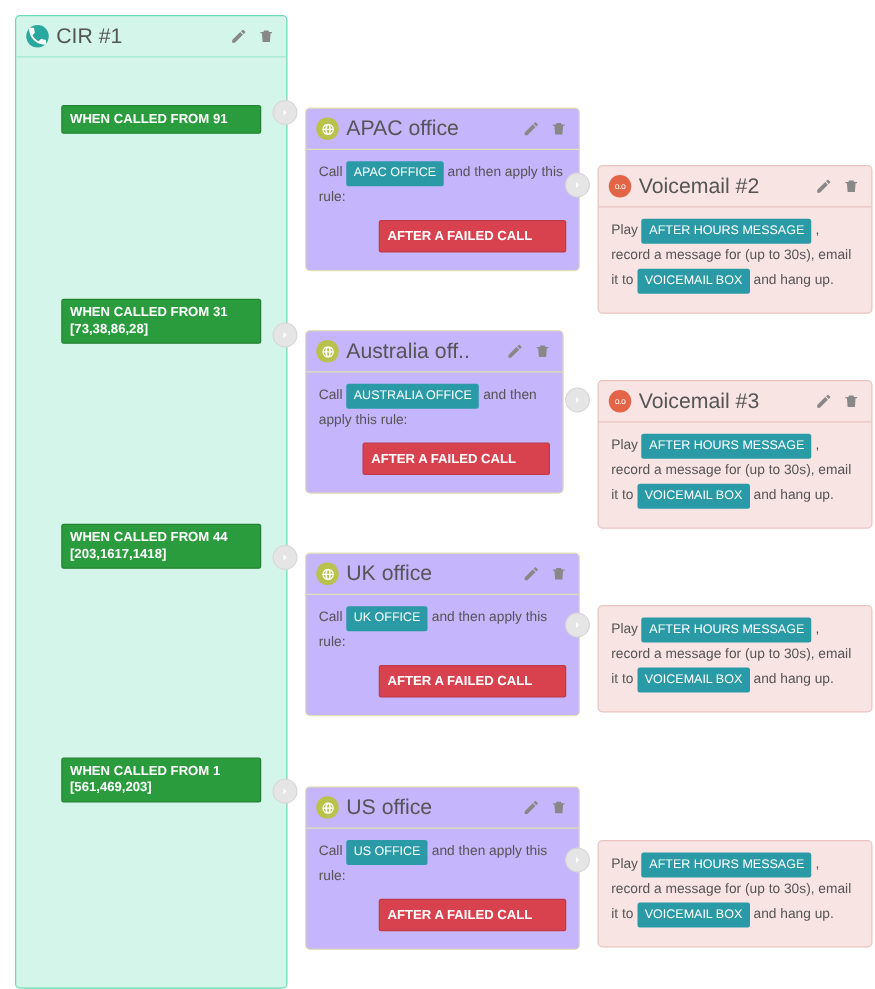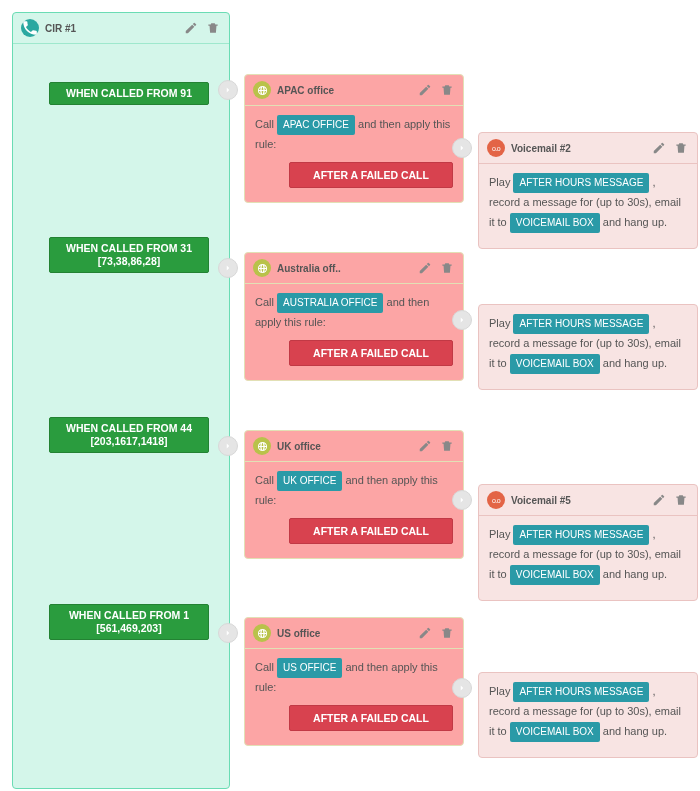--- a/index.html
+++ b/index.html
@@ -25,67 +25,67 @@
     align-items: center;
     padding: 6px 8px;
     border-bottom: 1px solid;
   }
   .card-header .icon-circle {
     width: 18px; height: 18px; border-radius: 50%;
     display: flex; align-items: center; justify-content: center;
     margin-right: 6px; flex-shrink: 0;
     color: #fff; font-size: 10px;
   }
-  .card-header .title { flex: 1; color: #555; font-size: 10px; font-weight: bold; }
+  .card-header .title { flex: 1; color: #555; font-size: 17px; }
   .card-header .actions { display: flex; gap: 6px; }
   .icon-btn { width: 16px; height: 16px; display:flex; align-items:center; justify-content:center; cursor:pointer; color:#888; }
   .card-body { padding: 8px 10px 14px 10px; line-height: 1.6; }
 
   
   .cir { background: #d4f6ea; border-color: #6adcb4; }
   .cir .card-header { border-color: #9ee8cd; }
   .cir .icon-circle { background: #2aa8a0; }
 
   
-  .office { background: #fca5a5; border-color: #e2e0b5; }
+  .office { background: #c4b5fd; border-color: #e2e0b5; margin-top: 12px; }
   .office .card-header { border-color: #e2e0b5; }
   .office .icon-circle { background: #b9c24a; }
 
   
   .vm { background: #f8e4e3; border-color: #eac3c1; }
   .vm .card-header { border-color: #eac3c1; }
   .vm .icon-circle { background: #e36446; font-size: 7px; letter-spacing:-0.5px; }
 
   .rule-btn {
     display: block;
     background: #2a9c3e;
     color: #fff;
     border: 1px solid #238233;
     border-radius: 2px;
-    text-align: center;
+    text-align: left;
     padding: 4px 6px;
     font-size: 10.5px;
     font-weight: 600;
     margin: 0 10px 10px auto;
     width: 160px;
     line-height: 1.25;
   }
   .red-btn {
     display: block;
     background: #d8424f;
     color: #fff;
     border: 1px solid #c13945;
     border-radius: 2px;
-    text-align: center;
+    text-align: left;
     padding: 4px 6px;
     font-size: 10.5px;
     font-weight: 600;
     margin-left: auto;
     margin-top: 8px;
-    width: 164px;
+    width: 150px;
   }
   .tag {
     display: inline-block;
     background: #2a9aa7;
     color: #fff;
     padding: 2px 6px;
     font-size: 10px;
     border-radius: 2px;
     font-weight: 500;
     vertical-align: baseline;
@@ -171,21 +171,21 @@
               <span class="icon-btn">
                 <svg viewBox="0 0 24 24" width="14" height="14">
                   <path fill="currentColor" d="M6 7h12l-1 13H7L6 7zm3-3h6l1 2h4v2H4V6h4l1-2z"></path>
                 </svg>
               </span>
             </span>
           </div>
           <div class="card-body"><span>Call </span><span class="tag">APAC OFFICE</span><span> and then apply this rule:</span><div class="red-btn">AFTER A FAILED CALL</div></div>
         </div>
       </div>
-      <div class="row-block" style="position: absolute; top: 178px; left: 0px; right: 0px;">
+      <div class="row-block" style="position: absolute; top: 178px; left: 0px; right: 13px;">
         <div class="arrow" style="left: -26px; top: 6px;">
           <svg viewBox="0 0 24 24">
             <path d="M9 6l6 6-6 6z"></path>
           </svg>
         </div>
         <div class="card office">
           <div class="card-header">
             <span class="icon-circle">
               <svg viewBox="0 0 24 24" width="11" height="11">
                 <path fill="#fff" d="M12 2a10 10 0 100 20 10 10 0 000-20zm7.9 9h-3c-.1-2.4-.7-4.6-1.6-6.2A8 8 0 0119.9 11zM12 4c1 1.3 1.8 3.8 1.9 7h-3.8c.1-3.2.9-5.7 1.9-7zM8.7 4.8C7.8 6.4 7.2 8.6 7.1 11h-3A8 8 0 018.7 4.8zM4.1 13h3c.1 2.4.7 4.6 1.6 6.2A8 8 0 014.1 13zM12 20c-1-1.3-1.8-3.8-1.9-7h3.8c-.1 3.2-.9 5.7-1.9 7zm3.3-.8c.9-1.6 1.5-3.8 1.6-6.2h3a8 8 0 01-4.6 6.2z"></path>
@@ -297,53 +297,53 @@
           <div class="card-body"><span>Play </span><span class="tag">AFTER HOURS MESSAGE</span><span> , record a message for (up to 30s), email it to </span><span class="tag">VOICEMAIL BOX</span><span> and hang up.</span></div>
         </div>
       </div>
       <div class="row-block" style="position: absolute; top: 230px; left: 0px; right: 0px;">
         <div class="arrow" style="left: -26px; top: 6px;">
           <svg viewBox="0 0 24 24">
             <path d="M9 6l6 6-6 6z"></path>
           </svg>
         </div>
         <div class="card vm">
+          <div class="card-header">
+            <span class="icon-circle">o.o</span>
+            <span class="title">Voicemail #3</span>
+            <span class="actions">
+              <span class="icon-btn">
+                <svg viewBox="0 0 24 24" width="14" height="14">
+                  <path fill="currentColor" d="M3 17.25V21h3.75l11-11-3.75-3.75-11 11zM20.7 7.04a1 1 0 000-1.41l-2.34-2.34a1 1 0 00-1.41 0l-1.83 1.83 3.75 3.75 1.83-1.83z"></path>
+                </svg>
+              </span>
+              <span class="icon-btn">
+                <svg viewBox="0 0 24 24" width="14" height="14">
+                  <path fill="currentColor" d="M6 7h12l-1 13H7L6 7zm3-3h6l1 2h4v2H4V6h4l1-2z"></path>
+                </svg>
+              </span>
+            </span>
+          </div>
           <div class="card-body"><span>Play </span><span class="tag">AFTER HOURS MESSAGE</span><span> , record a message for (up to 30s), email it to </span><span class="tag">VOICEMAIL BOX</span><span> and hang up.</span></div>
         </div>
       </div>
       <div class="row-block" style="position: absolute; top: 410px; left: 0px; right: 0px;">
-        <div class="arrow" style="left: -26px; top: 6px;">
-          <svg viewBox="0 0 24 24">
-            <path d="M9 6l6 6-6 6z"></path>
-          </svg>
-        </div>
-        <div class="card vm">
-          <div class="card-header">
-            <span class="icon-circle">o.o</span>
-            <span class="title">Voicemail #5</span>
-            <span class="actions">
-              <span class="icon-btn">
-                <svg viewBox="0 0 24 24" width="14" height="14">
-                  <path fill="currentColor" d="M3 17.25V21h3.75l11-11-3.75-3.75-11 11zM20.7 7.04a1 1 0 000-1.41l-2.34-2.34a1 1 0 00-1.41 0l-1.83 1.83 3.75 3.75 1.83-1.83z"></path>
-                </svg>
-              </span>
-              <span class="icon-btn">
-                <svg viewBox="0 0 24 24" width="14" height="14">
-                  <path fill="currentColor" d="M6 7h12l-1 13H7L6 7zm3-3h6l1 2h4v2H4V6h4l1-2z"></path>
-                </svg>
-              </span>
-            </span>
-          </div>
-          <div class="card-body"><span>Play </span><span class="tag">AFTER HOURS MESSAGE</span><span> , record a message for (up to 30s), email it to </span><span class="tag">VOICEMAIL BOX</span><span> and hang up.</span></div>
-        </div>
-      </div>
-      <div class="row-block" style="position: absolute; top: 598px; left: 0px; right: 0px;">
         <div class="arrow" style="left: -26px; top: 6px;">
           <svg viewBox="0 0 24 24">
             <path d="M9 6l6 6-6 6z"></path>
           </svg>
         </div>
         <div class="card vm">
           <div class="card-body"><span>Play </span><span class="tag">AFTER HOURS MESSAGE</span><span> , record a message for (up to 30s), email it to </span><span class="tag">VOICEMAIL BOX</span><span> and hang up.</span></div>
         </div>
       </div>
+      <div class="row-block" style="position: absolute; top: 598px; left: 0px; right: 0px;">
+        <div class="arrow" style="left: -26px; top: 6px;">
+          <svg viewBox="0 0 24 24">
+            <path d="M9 6l6 6-6 6z"></path>
+          </svg>
+        </div>
+        <div class="card vm">
+          <div class="card-body"><span>Play </span><span class="tag">AFTER HOURS MESSAGE</span><span> , record a message for (up to 30s), email it to </span><span class="tag">VOICEMAIL BOX</span><span> and hang up.</span></div>
+        </div>
+      </div>
     </div>
 </div>
 
 </body></html>

